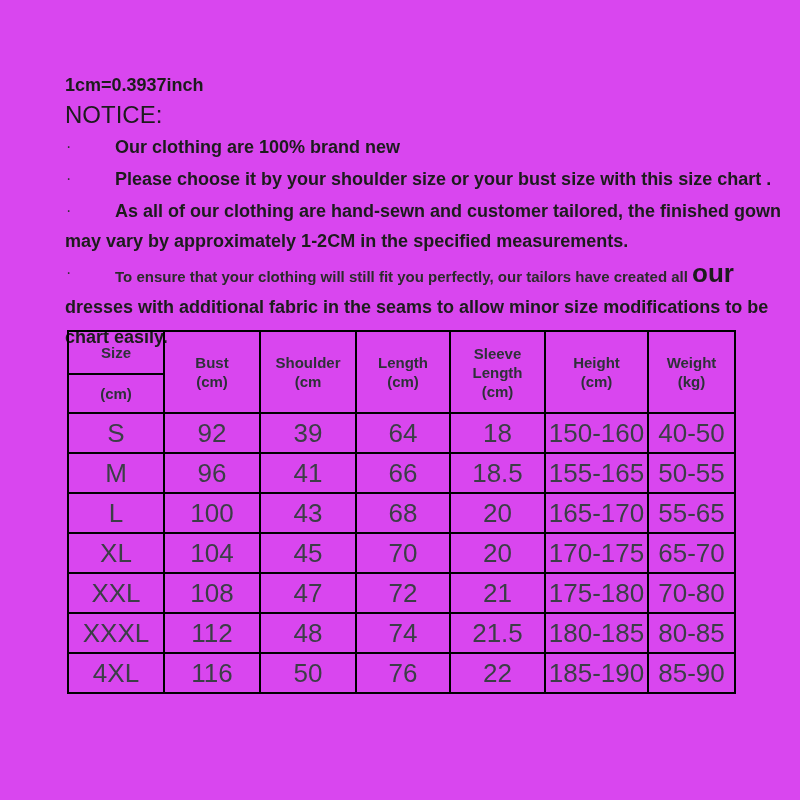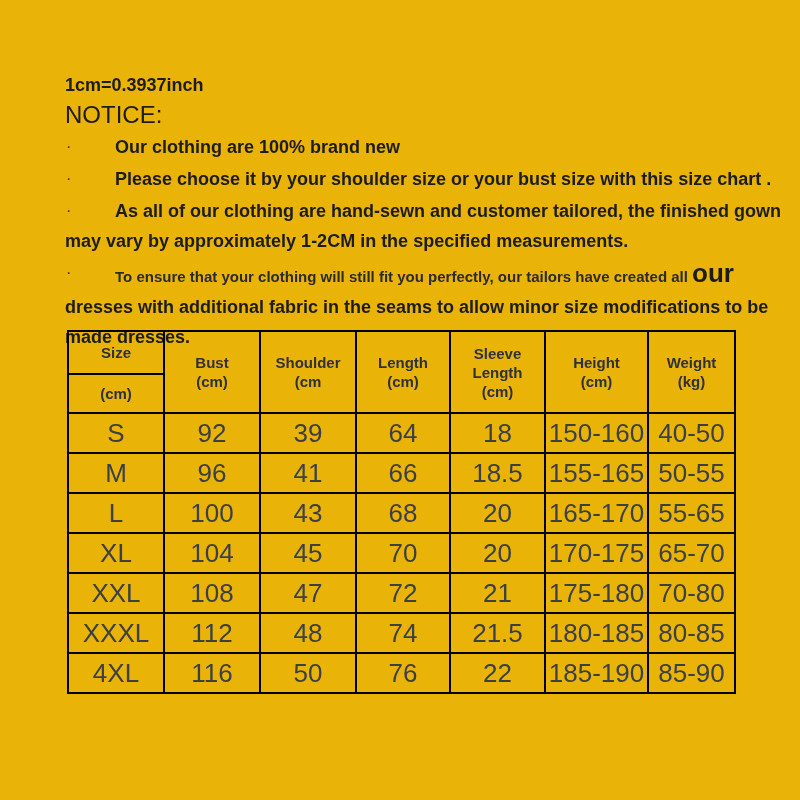--- a/index.html
+++ b/index.html
@@ -5,21 +5,21 @@
   html, body {
     margin: 0;
     padding: 0;
     background: #ffffff;
     font-family: "Liberation Sans", sans-serif;
   }
   .page {
     position: relative;
     width: 800px;
     height: 800px;
-    background: #eab308;
+    background: #d946ef;
     overflow: hidden;
   }
   .textblock {
     position: absolute;
     left: 65px;
     top: 70px;
     width: 710px;
     color: #1c1c1c;
   }
   .conv {
@@ -143,21 +143,21 @@
     <div class="bullet">
       <span class="dot">·</span>
       <span class="bline first">As all of our clothing are hand-sewn and customer tailored, the finished gown</span>
       <span class="bline">may vary by approximately 1-2CM in the specified measurements.</span>
     </div>
 
     <div class="bullet">
       <span class="dot">·</span>
       <span class="bline first"><span class="small-text">To ensure that your clothing will still fit you perfectly, our tailors have created all </span><span class="big-word">our</span></span>
       <span class="bline">dresses with additional fabric in the seams to allow minor size modifications to be</span>
-      <span class="bline">made dresses.</span>
+      <span class="bline">chart easily.</span>
     </div>
 
   </div>
 
   <table class="size-table">
     <colgroup>
       <col style="width:96px">
       <col style="width:96px">
       <col style="width:96px">
       <col style="width:94px">

